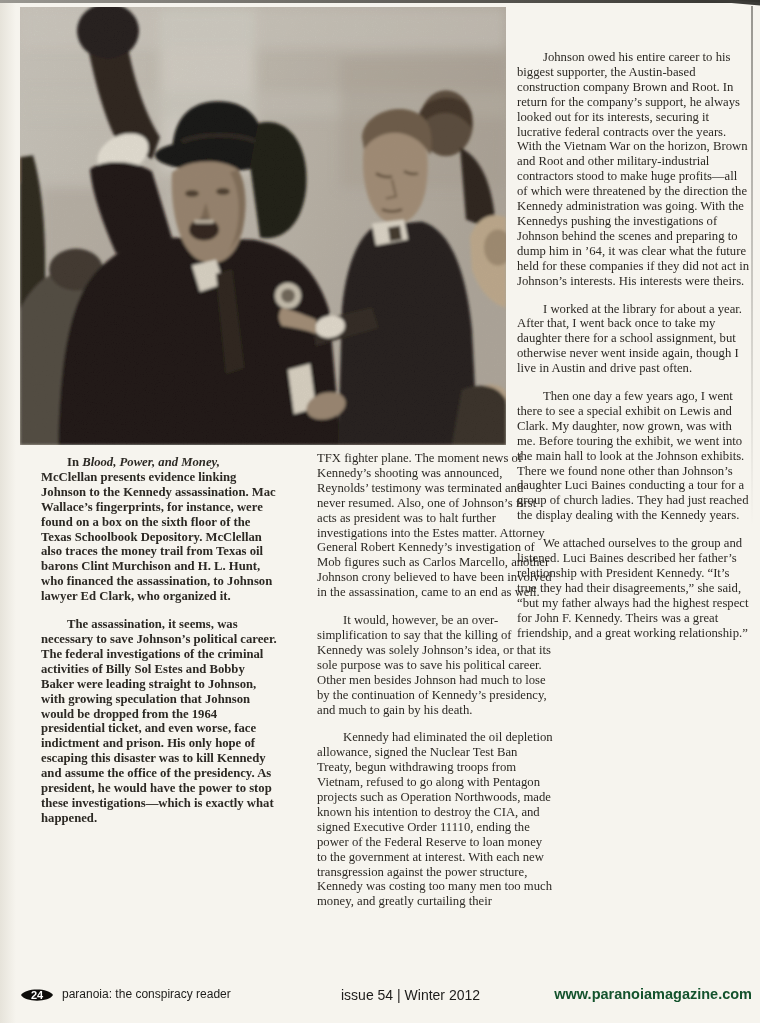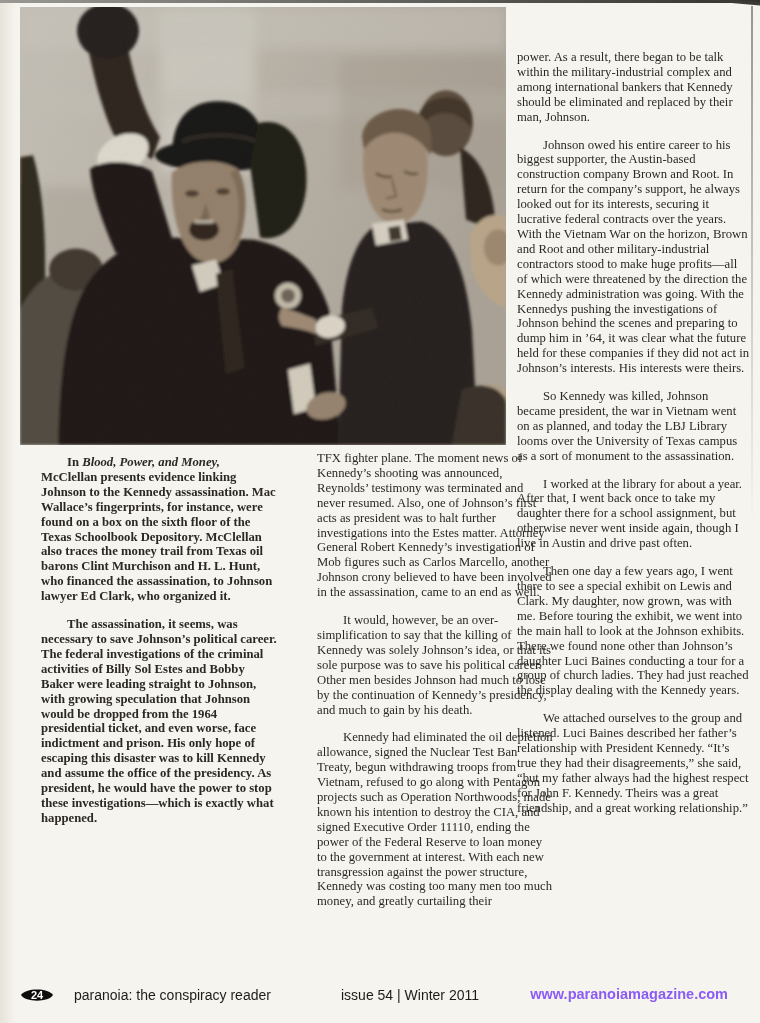--- a/index.html
+++ b/index.html
@@ -22,23 +22,23 @@
   .photo svg{display:block;width:100%;height:100%;}
   .col{position:absolute;color:#2c2924;font-size:12.7px;line-height:14.9px;}
   .col p{margin:0 0 13px 0;}
   .col p.ind{text-indent:26px;}
   .col-left{left:41px;top:455px;width:237px;font-weight:bold;}
   .col-mid{left:277px;top:451px;width:236px;margin-left:40px;}
   .col-right{left:517px;top:50px;width:233px;}
   .footer{position:absolute;left:0;top:982px;width:100%;height:30px;
     font-family:"Liberation Sans", sans-serif;color:#1d1c1a;}
   .page-badge{position:absolute;left:20px;top:4px;width:34px;height:18px;}
-  .footer-title{position:absolute;left:62px;top:5px;font-size:14px;margin-left:12px;}
+  .footer-title{position:absolute;left:62px;top:5px;font-size:12px;}
   .footer-issue{position:absolute;left:341px;top:5px;font-size:14px;}
-  .footer-site{position:absolute;right:32px;top:4px;font-size:14.5px;font-weight:bold;color:#8b5cf6;}
+  .footer-site{position:absolute;right:8px;top:4px;font-size:14.5px;font-weight:bold;color:#14532d;}
 </style>
 </head>
 <body>
 
 <div class="page">
 
   <div class="photo" role="img" aria-label="Black-and-white photograph: Lyndon B. Johnson in a dark cowboy hat shouting with raised fist, John F. Kennedy standing behind him reaching toward Johnson's lapel, surrounded by other men in suits">
     <svg viewBox="0 0 486 437" preserveAspectRatio="none" aria-hidden="true">
       <defs>
         <linearGradient id="sky" x1="0" y1="0" x2="1" y2="0.35">
@@ -146,33 +146,31 @@
     <p class="ind">The assassination, it seems, was necessary to save Johnson’s political career. The federal investigations of the criminal activities of Billy Sol Estes and Bobby Baker were leading straight to Johnson, with growing speculation that Johnson would be dropped from the 1964 presidential ticket, and even worse, face indictment and prison. His only hope of escaping this disaster was to kill Kennedy and assume the office of the presidency. As president, he would have the power to stop these investigations—which is exactly what happened.</p>
   </div>
 
   <div class="col col-mid">
     <p>TFX fighter plane. The moment news of Kennedy’s shooting was announced, Reynolds’ testimony was terminated and never resumed. Also, one of Johnson’s first acts as president was to halt further investigations into the Estes matter. Attorney General Robert Kennedy’s investigation of Mob figures such as Carlos Marcello, another Johnson crony believed to have been involved in the assassination, came to an end as well.</p>
     <p class="ind">It would, however, be an over-simplification to say that the killing of Kennedy was solely Johnson’s idea, or that its sole purpose was to save his political career. Other men besides Johnson had much to lose by the continuation of Kennedy’s presidency, and much to gain by his death.</p>
     <p class="ind">Kennedy had eliminated the oil depletion allowance, signed the Nuclear Test Ban Treaty, begun withdrawing troops from Vietnam, refused to go along with Pentagon projects such as Operation Northwoods, made known his intention to destroy the CIA, and signed Executive Order 11110, ending the power of the Federal Reserve to loan money to the government at interest. With each new transgression against the power structure, Kennedy was costing too many men too much money, and greatly curtailing their</p>
   </div>
 
   <div class="col col-right">
-    <p>power. As a result, there began to be talk within the military-industrial complex and among international bankers that Kennedy should be eliminated and replaced by their man, Johnson.</p>
     <p class="ind">Johnson owed his entire career to his biggest supporter, the Austin-based construction company Brown and Root. In return for the company’s support, he always looked out for its interests, securing it lucrative federal contracts over the years. With the Vietnam War on the horizon, Brown and Root and other military-industrial contractors stood to make huge profits—all of which were threatened by the direction the Kennedy administration was going. With the Kennedys pushing the investigations of Johnson behind the scenes and preparing to dump him in ’64, it was clear what the future held for these companies if they did not act in Johnson’s interests. His interests were theirs.</p>
-    <p class="ind">So Kennedy was killed, Johnson became president, the war in Vietnam went on as planned, and today the LBJ Library looms over the University of Texas campus as a sort of monument to the assassination.</p>
     <p class="ind">I worked at the library for about a year. After that, I went back once to take my daughter there for a school assignment, but otherwise never went inside again, though I live in Austin and drive past often.</p>
     <p class="ind">Then one day a few years ago, I went there to see a special exhibit on Lewis and Clark. My daughter, now grown, was with me. Before touring the exhibit, we went into the main hall to look at the Johnson exhibits. There we found none other than Johnson’s daughter Luci Baines conducting a tour for a group of church ladies. They had just reached the display dealing with the Kennedy years.</p>
     <p class="ind">We attached ourselves to the group and listened. Luci Baines described her father’s relationship with President Kennedy. “It’s true they had their disagreements,” she said, “but my father always had the highest respect for John F. Kennedy. Theirs was a great friendship, and a great working relationship.”</p>
   </div>
 
   <div class="footer">
     <span class="page-badge">
       <svg viewBox="0 0 34 18" width="34" height="18">
         <path d="M1 9 C5 1.5, 29 1.5, 33 9 C29 16.5, 5 16.5, 1 9 Z" fill="#0e0d0b"></path>
         <text x="17" y="13" text-anchor="middle" font-family="Liberation Sans, sans-serif" font-size="11" font-weight="bold" fill="#ffffff">24</text>
       </svg>
     </span>
     <span class="footer-title">paranoia: the conspiracy reader</span>
-    <span class="footer-issue">issue 54 | Winter 2011</span>
+    <span class="footer-issue">issue 54 | Winter 2012</span>
     <span class="footer-site">www.paranoiamagazine.com</span>
   </div>
 
 </div>
 
 </body></html>

